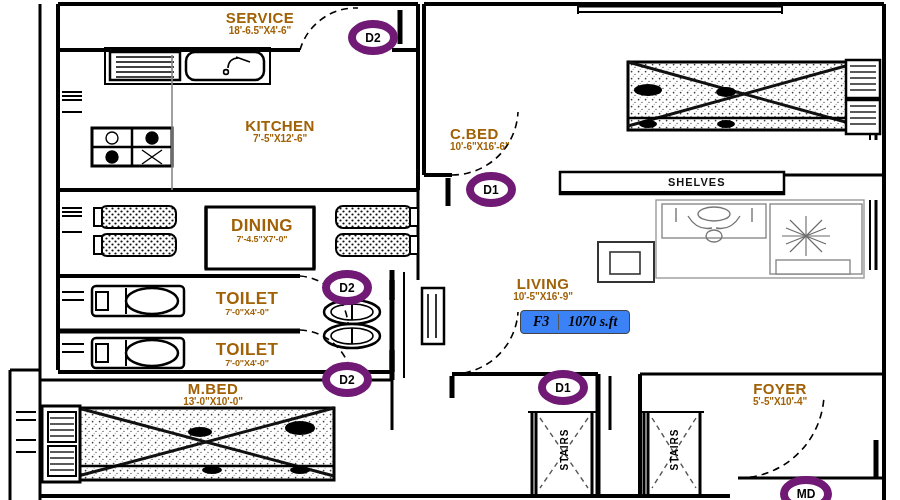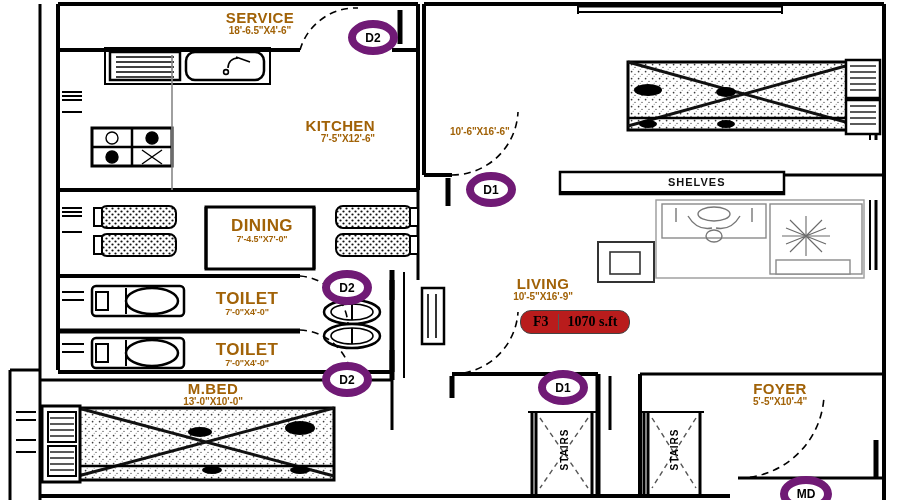--- a/index.html
+++ b/index.html
@@ -17,22 +17,22 @@
 
   .shelves{position:absolute;font-size:11px;font-weight:bold;color:#111;
            letter-spacing:1px;white-space:nowrap;text-align:right;}
 
   .dmark{position:absolute;width:34px;height:19px;border:8px solid #701a75;
          border-radius:50%;background:#fff;color:#000;font-weight:bold;
          font-size:12px;display:flex;align-items:center;justify-content:center;}
   .dmark.md{width:36px;height:20px;}
 
   .areabadge{position:absolute;display:flex;align-items:center;
-             border:1.5px solid #444;border-radius:11px;background:#b91c1c;
-             height:22px;padding:0 3px;}
+             border:1.5px solid #444;border-radius:4px;background:#3b82f6;
+             height:22px;padding:0 3px;font-style:italic;}
   .areabadge .cell{font-weight:bold;font-size:14px;color:#000;
                    padding:0 9px;font-family:"Liberation Serif",serif;}
   .areabadge .sep{width:1px;height:16px;background:#555;}
 
   .stairtxt{position:absolute;font-size:10px;font-weight:bold;color:#000;
             letter-spacing:1px;transform:rotate(-90deg);transform-origin:center;}
 </style>
 </head>
 <body>
 
@@ -316,26 +316,27 @@
       <line x1="876" y1="440" x2="876" y2="478"></line>
       <line x1="452" y1="376" x2="452" y2="398"></line>
     </g>
   </svg>
 
   <div class="lbl" style="left:160px;top:10px;width:200px;">
     <span class="nm">SERVICE</span>
     <span class="dm">18'-6.5"X4'-6"</span>
   </div>
 
-  <div class="lbl" style="left:185px;top:118px;width:190px;text-align:right;">
+  <div class="lbl" style="left:185px;top:118px;width:190px;">
     <span class="nm">KITCHEN</span>
     <span class="dm">7'-5"X12'-6"</span>
   </div>
 
   <div class="lbl" style="left:450px;top:126px;width:180px;text-align:left;">
+    <span class="nm">C.BED</span>
     <span class="dm">10'-6"X16'-6"</span>
   </div>
 
   <div class="lbl sm" style="left:200px;top:217px;width:124px;">
     <span class="nm">DINING</span>
     <span class="dm">7'-4.5"X7'-0"</span>
   </div>
 
   <div class="lbl sm" style="left:185px;top:290px;width:124px;">
     <span class="nm">TOILET</span>

